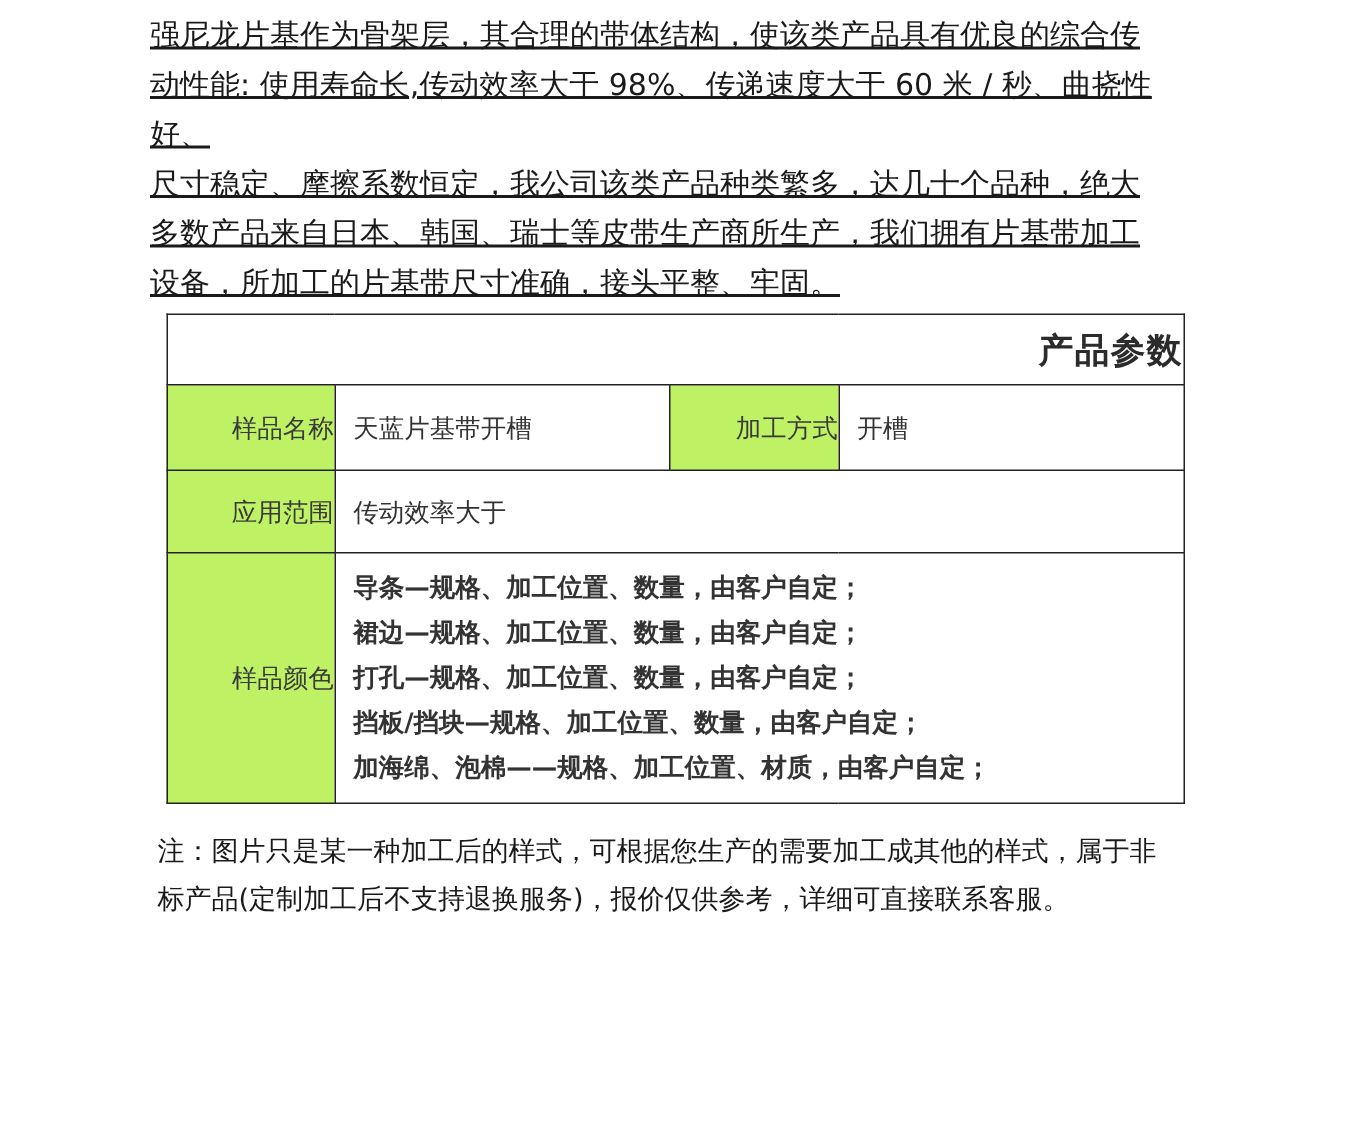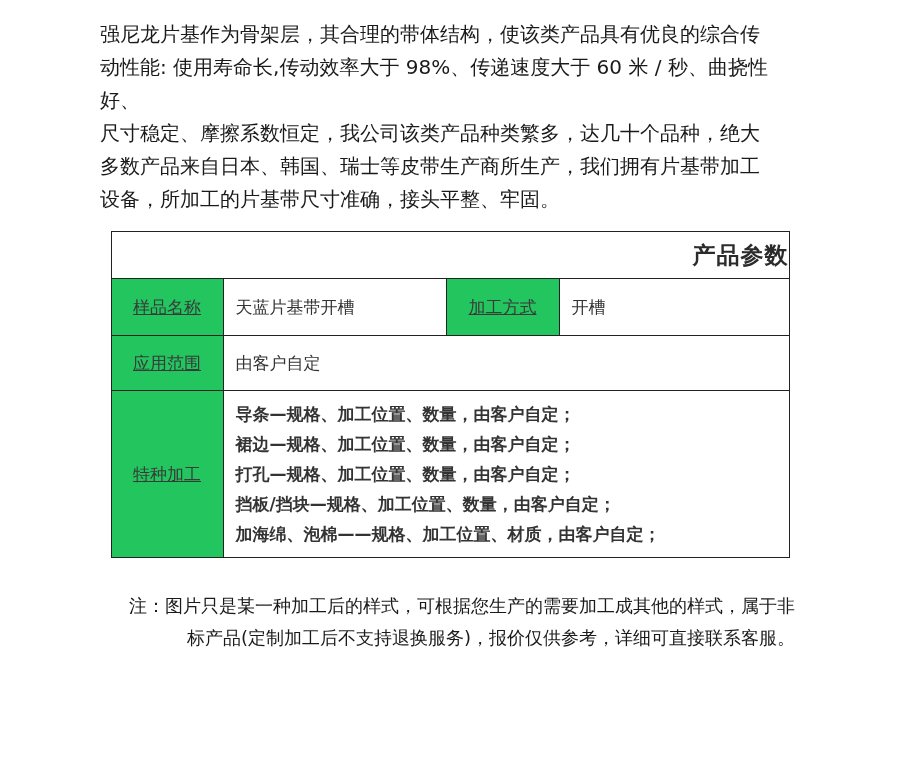--- a/index.html
+++ b/index.html
@@ -12,27 +12,28 @@
     color: #1a1a1a;
     overflow: hidden;
   }
   .page {
     width: 900px;
     height: 758px;
     position: relative;
   }
   .intro {
     width: 700px;
-    margin: 15px auto;
+    margin: 4px auto;
     padding-top: 3px;
     font-size: 20px;
     line-height: 33px;
     color: #1a1a1a;
     white-space: pre-line;
     text-align: left;
+    text-decoration: underline;
   }
   table.params {
     width: 678px;
     margin: 4px auto 0 auto;
     border-collapse: collapse;
     table-layout: fixed;
   }
   .params td {
     border: 1px solid #222222;
     font-size: 17px;
@@ -42,50 +43,49 @@
   }
   .params td.title-cell {
     height: 47px;
     text-align: right;
     font-weight: bold;
     font-size: 23px;
     color: #2b2b2b;
     letter-spacing: 1px;
   }
   .params td.lbl {
-    background: #22c55e;
-    text-align: center;
+    background: #bef264;
+    text-align: right;
     color: #3a3a3a;
-    text-decoration: underline;
   }
   .params td.val {
     padding: 4px 12px;
     text-align: left;
     background: #ffffff;
   }
   .params td.val.multiline {
     white-space: pre-line;
     line-height: 30px;
     padding: 8px 12px;
     font-weight: bold;
   }
   tr.r1 td { height: 57px; }
   tr.r2 td { height: 46px; }
   tr.r3 td { height: 67px; }
   tr.r4 td { height: 55px; margin-top: 17px; }
   tr.r5 td { height: 167px; }
   tr.r6 td { height: 50px; }
   .note {
     width: 690px;
-    margin: 32px auto 0 auto;
+    margin: 16px auto 0 auto;
     font-size: 18px;
     line-height: 32px;
     color: #1a1a1a;
     white-space: pre-line;
-    text-align: right;
+    text-align: left;
   }
 </style>
 </head>
 <body>
 
 <div class="page">
 
   <p class="intro">强尼龙片基作为骨架层，其合理的带体结构，使该类产品具有优良的综合传
 动性能: 使用寿命长,传动效率大于 98%、传递速度大于 60 米 / 秒、曲挠性好、
 尺寸稳定、摩擦系数恒定，我公司该类产品种类繁多，达几十个品种，绝大
@@ -104,24 +104,24 @@
         <td colspan="4" class="title-cell">产品参数</td>
       </tr>
       <tr class="r1">
         <td class="lbl">样品名称</td>
         <td class="val">天蓝片基带开槽</td>
         <td class="lbl">加工方式</td>
         <td class="val">开槽</td>
       </tr>
       <tr class="r4">
         <td class="lbl">应用范围</td>
-        <td class="val" colspan="3">由客户自定</td>
+        <td class="val" colspan="3">传动效率大于</td>
       </tr>
       <tr class="r5">
-        <td class="lbl">特种加工</td>
+        <td class="lbl">样品颜色</td>
         <td class="val multiline" colspan="3">导条—规格、加工位置、数量，由客户自定；
 裙边—规格、加工位置、数量，由客户自定；
 打孔—规格、加工位置、数量，由客户自定；
 挡板/挡块—规格、加工位置、数量，由客户自定；
 加海绵、泡棉——规格、加工位置、材质，由客户自定；</td>
       </tr>
     </tbody>
   </table>
 
   <p class="note">注：图片只是某一种加工后的样式，可根据您生产的需要加工成其他的样式，属于非

